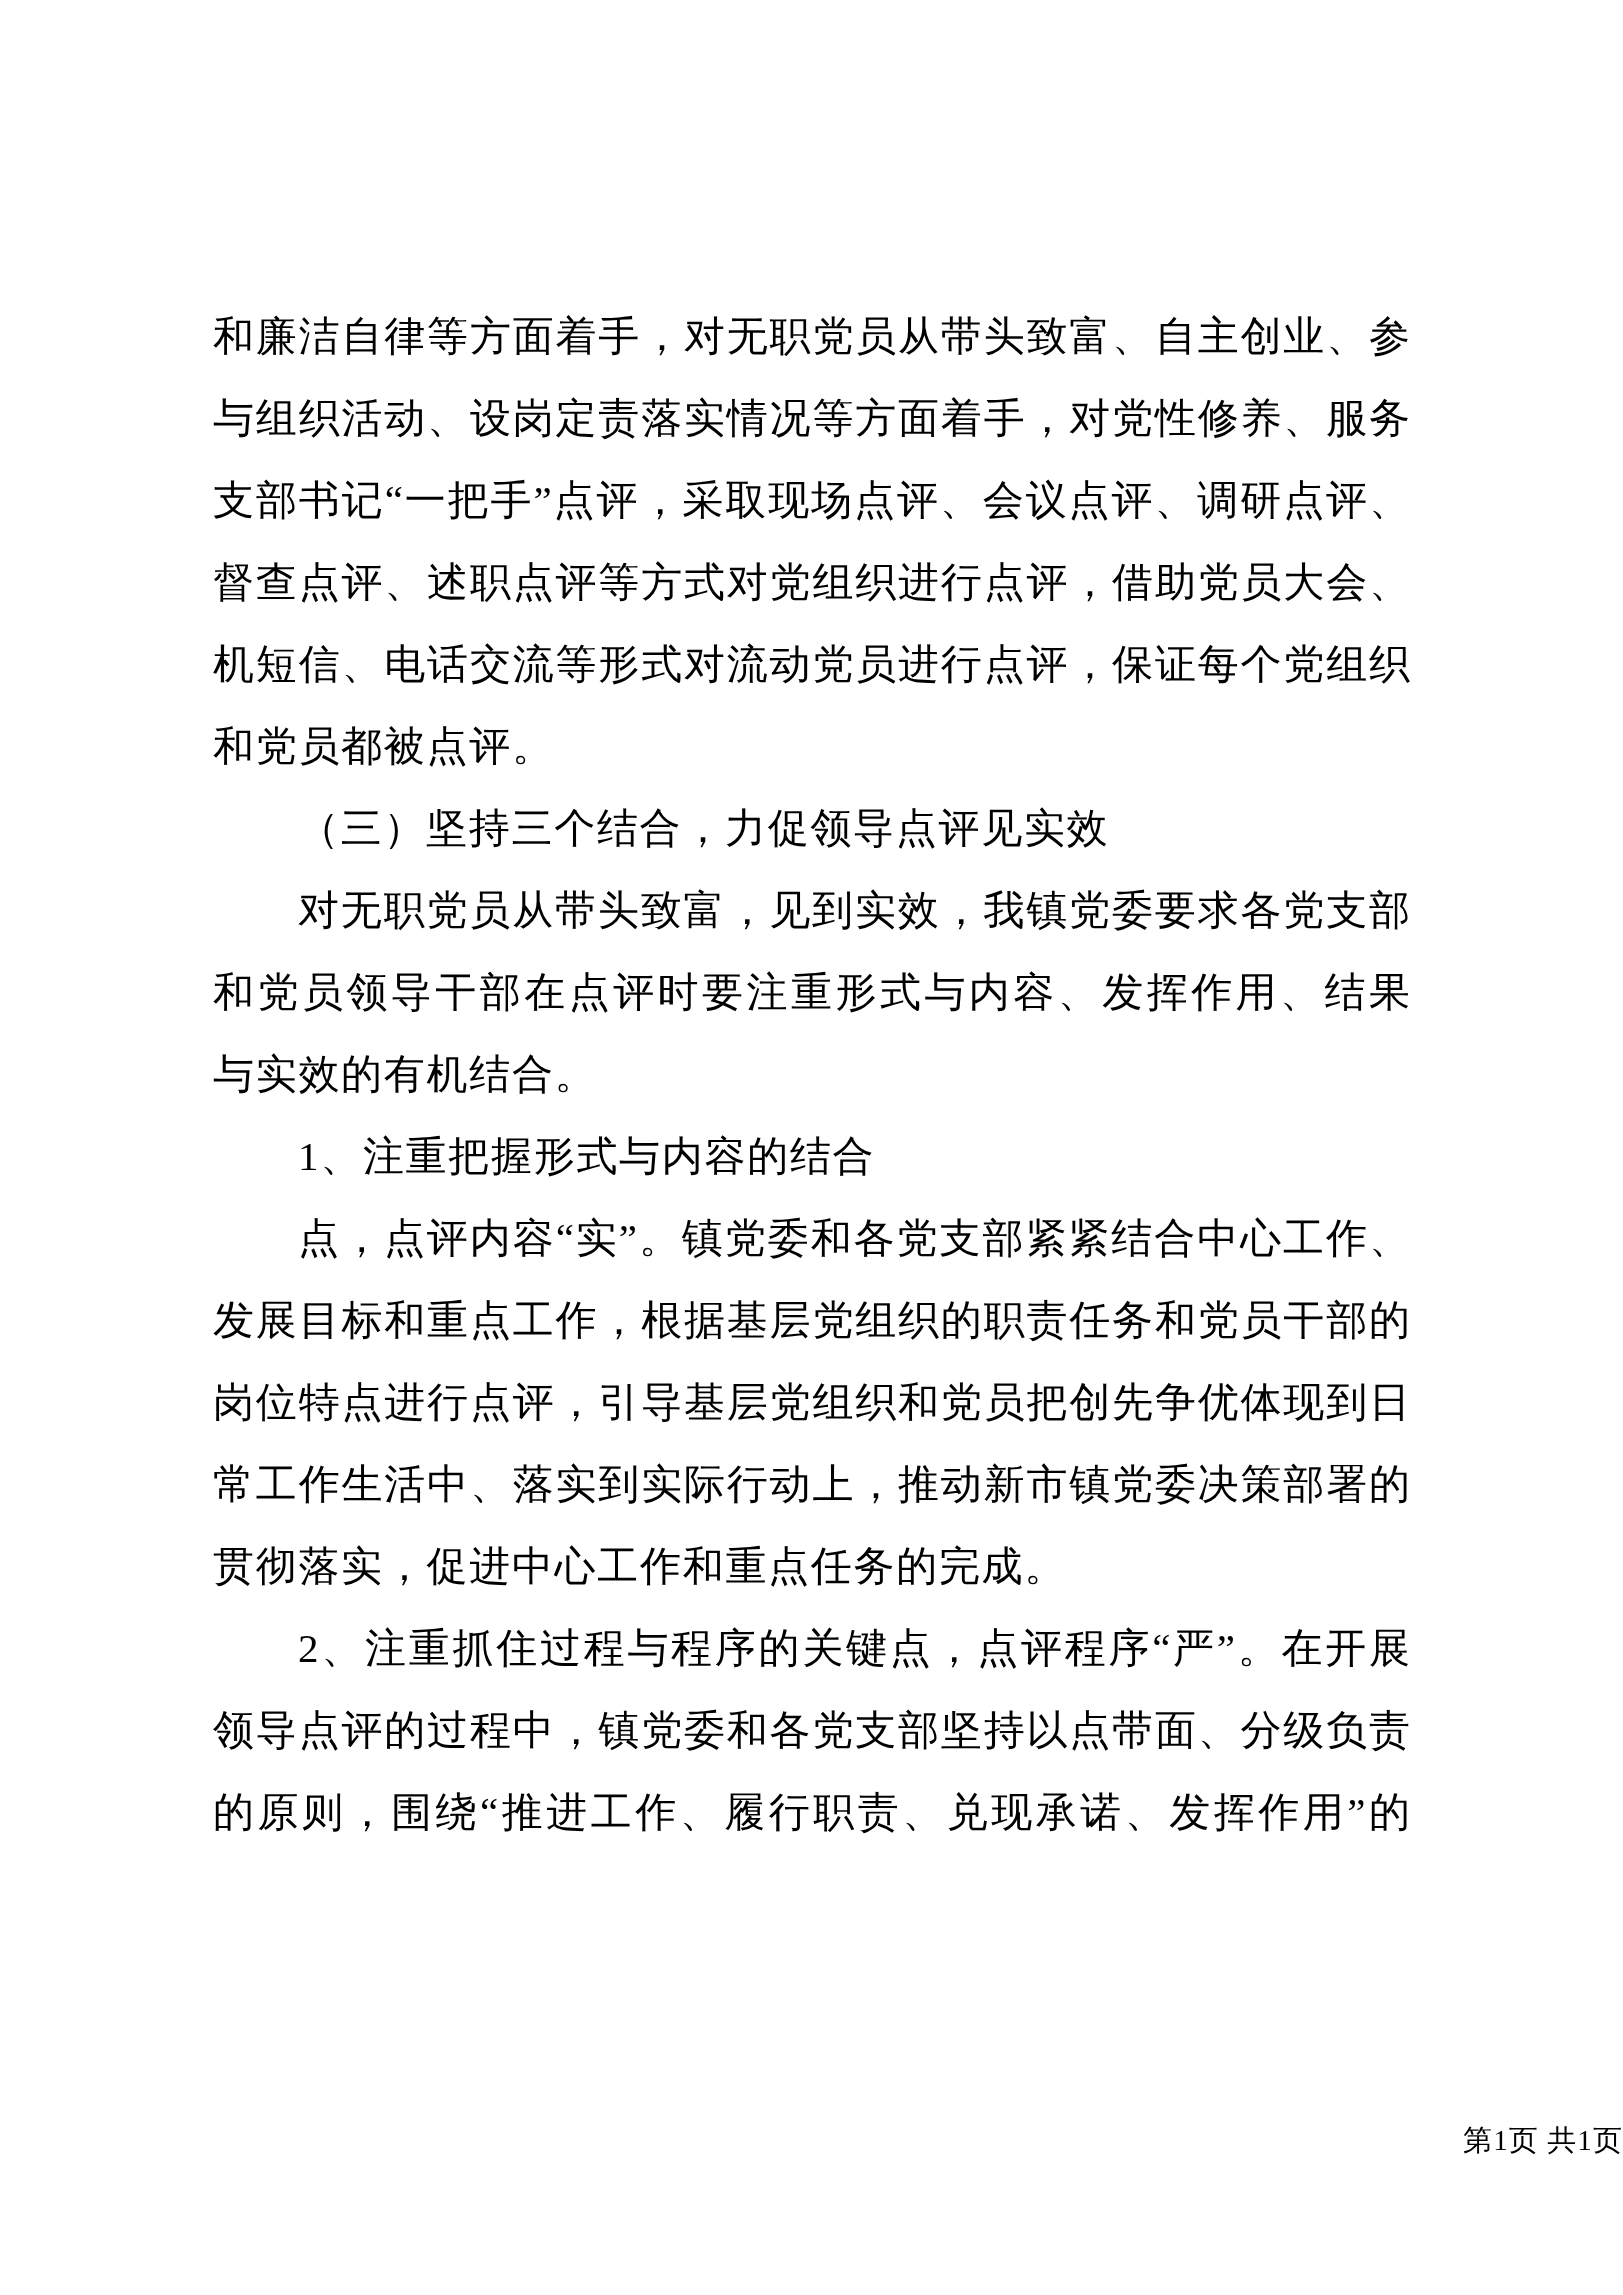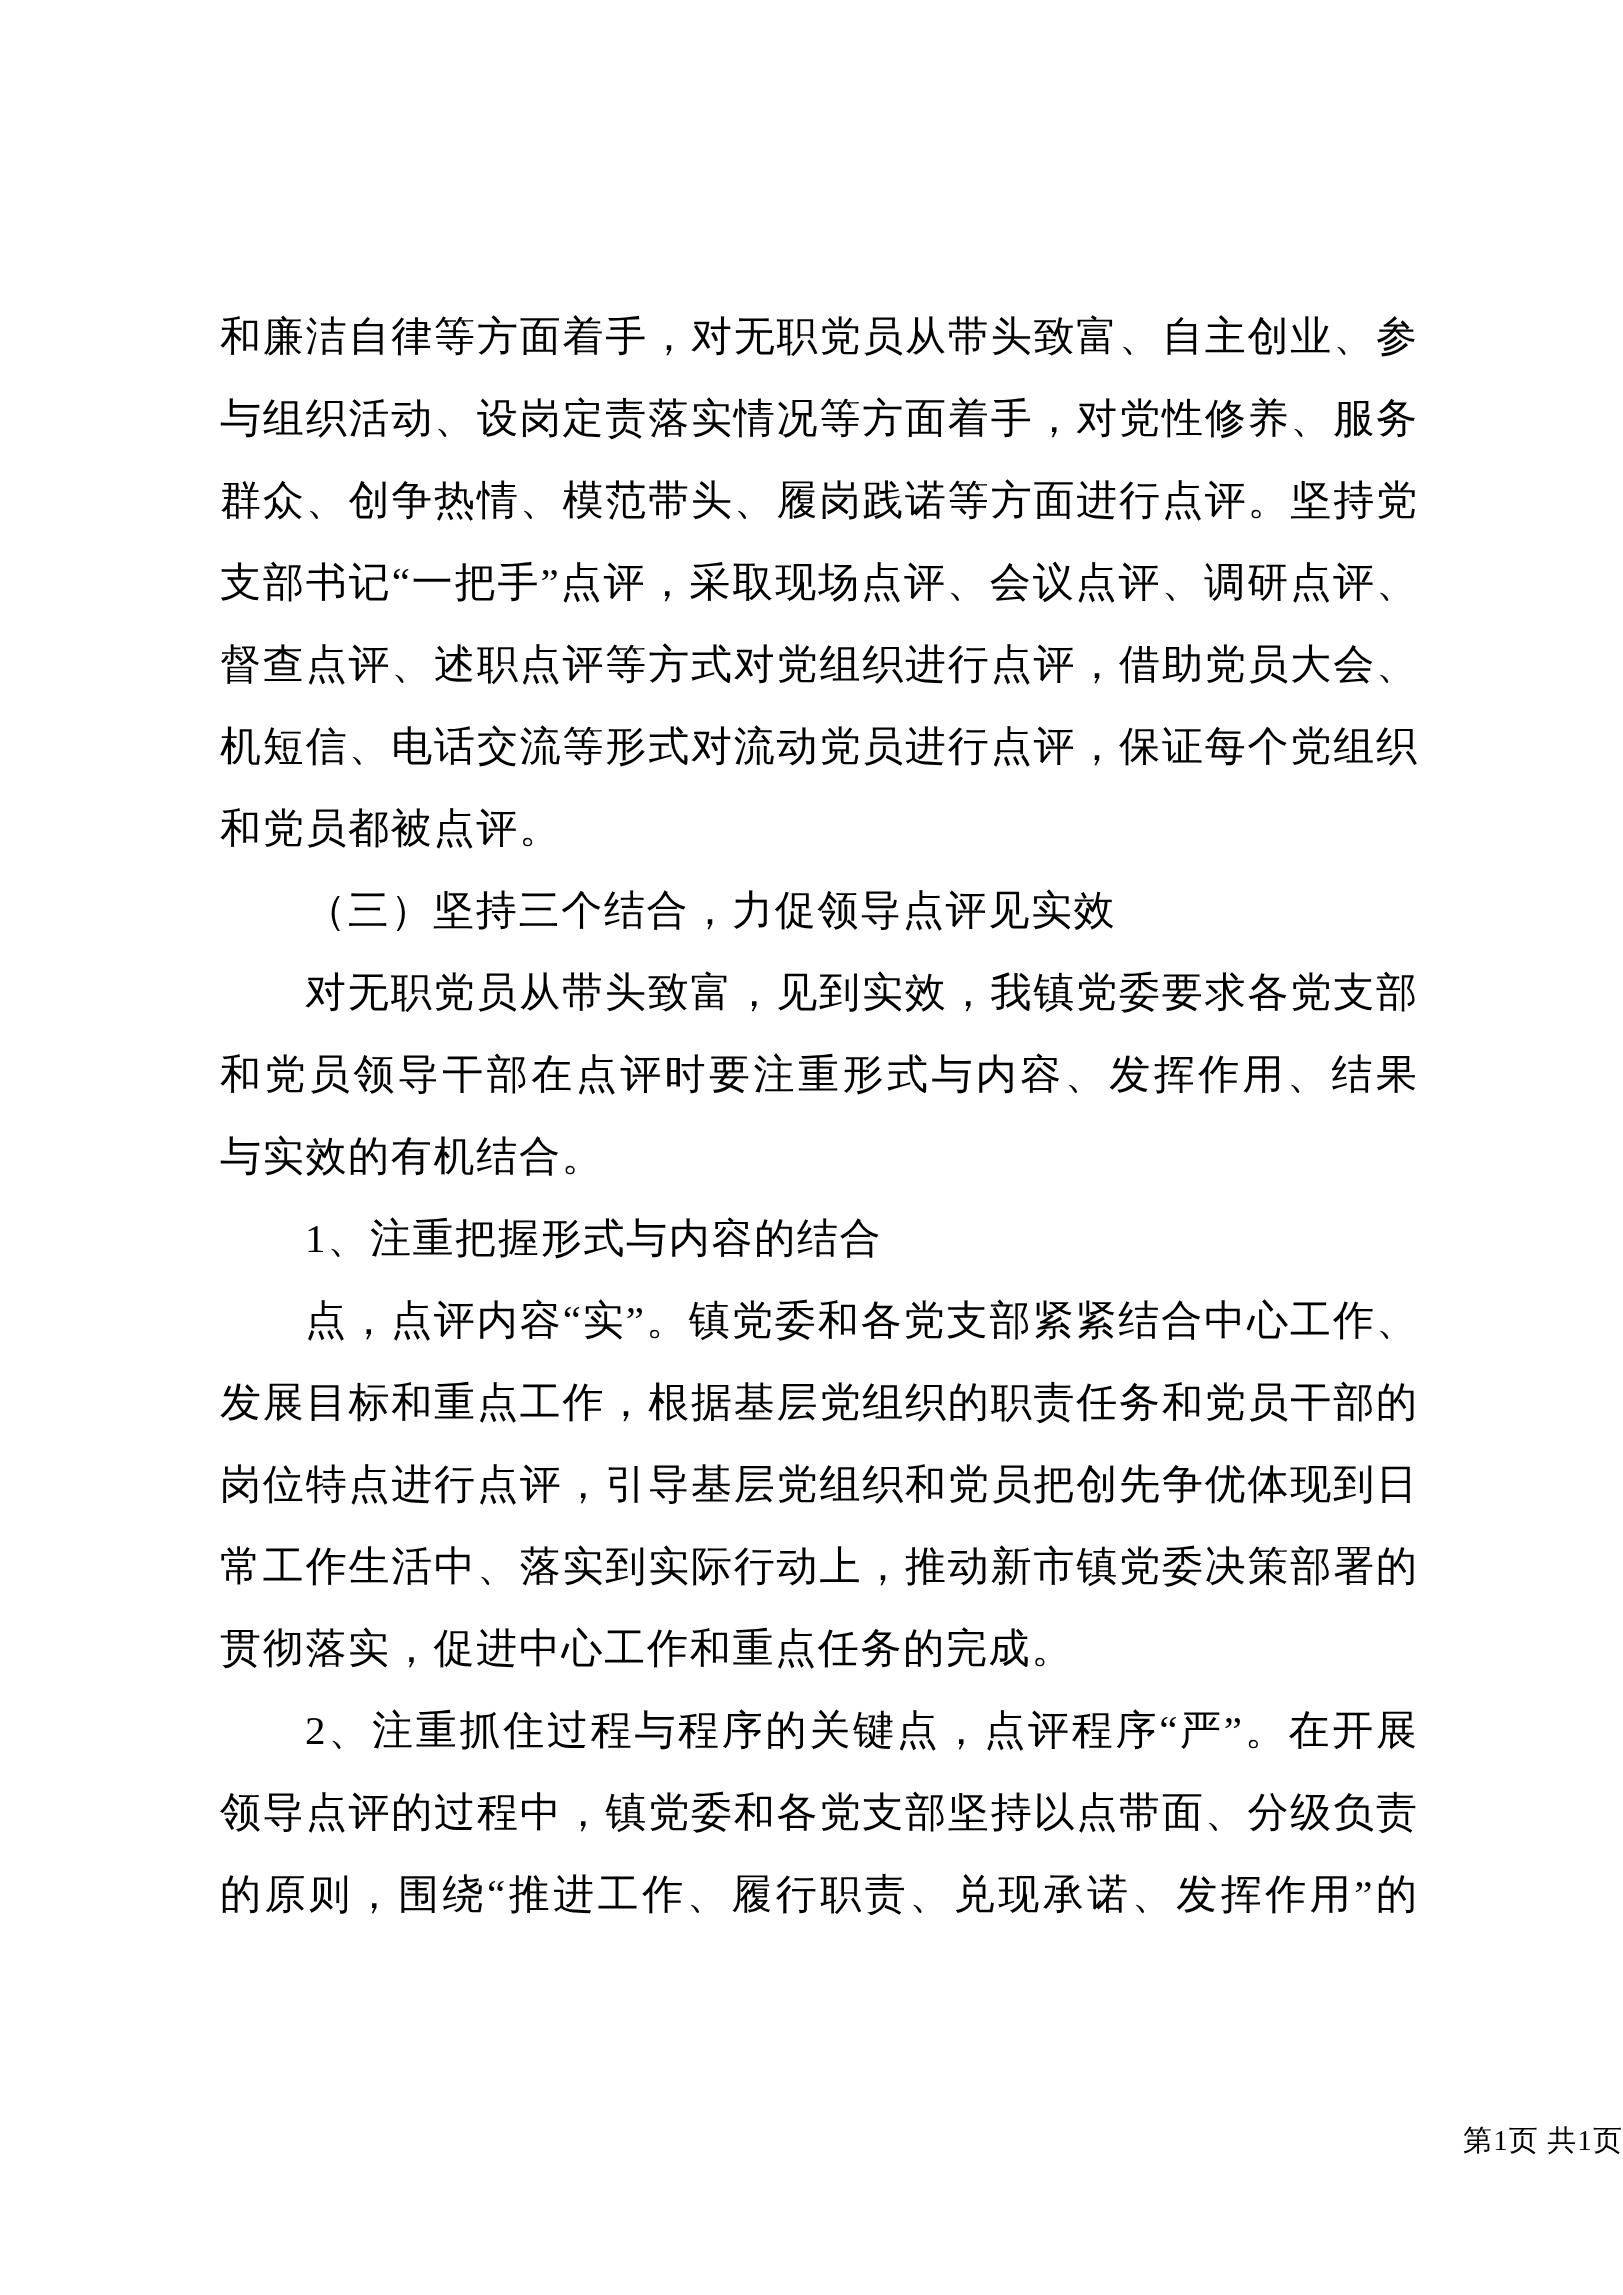--- a/index.html
+++ b/index.html
@@ -7,21 +7,21 @@
     position:relative;
     width:1623px;
     height:2295px;
     background:#ffffff;
     overflow:hidden;
     font-family:"Liberation Serif","DejaVu Serif",serif;
     color:#000000;
   }
   .content{
     position:absolute;
-    left:220px;
+    left:213px;
     top:295px;
     width:1197px;
   }
   .line{
     font-size:41px;
     line-height:82px;
     height:82px;
     white-space:normal;
     font-weight:400;
   }
@@ -46,21 +46,20 @@
     letter-spacing:1.1px;
   }
 </style>
 </head>
 <body>
 
 <div class="page">
   <div class="content">
     <div class="line fill">和廉洁自律等方面着手，对无职党员从带头致富、自主创业、参</div>
     <div class="line fill">与组织活动、设岗定责落实情况等方面着手，对党性修养、服务</div>
-    <div class="line fill">群众、创争热情、模范带头、履岗践诺等方面进行点评。坚持党</div>
     <div class="line fill">支部书记“一把手”点评，采取现场点评、会议点评、调研点评、</div>
     <div class="line fill">督查点评、述职点评等方式对党组织进行点评，借助党员大会、</div>
     <div class="line fill">机短信、电话交流等形式对流动党员进行点评，保证每个党组织</div>
     <div class="line end">和党员都被点评。</div>
     <div class="line end indent">（三）坚持三个结合，力促领导点评见实效</div>
     <div class="line fill indent">对无职党员从带头致富，见到实效，我镇党委要求各党支部</div>
     <div class="line fill">和党员领导干部在点评时要注重形式与内容、发挥作用、结果</div>
     <div class="line end">与实效的有机结合。</div>
     <div class="line end indent">1、注重把握形式与内容的结合</div>
     <div class="line fill indent">点，点评内容“实”。镇党委和各党支部紧紧结合中心工作、</div>

